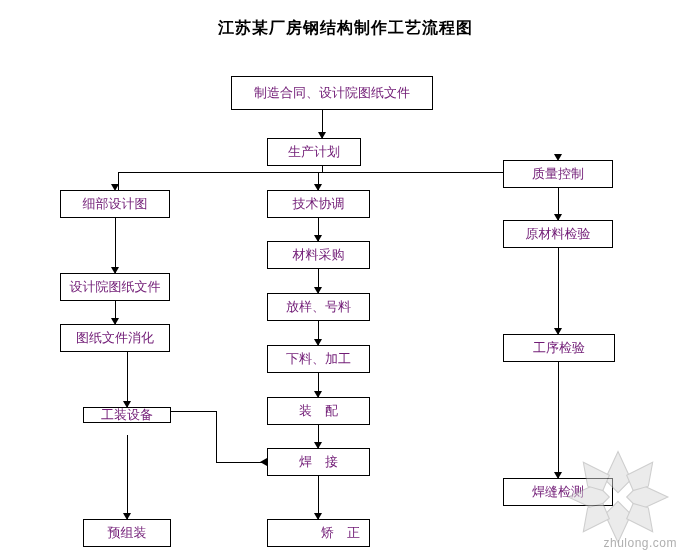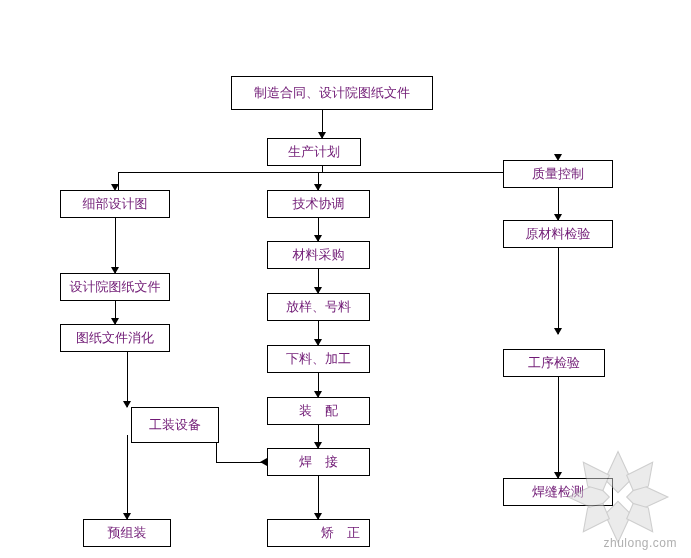--- a/index.html
+++ b/index.html
@@ -79,20 +79,21 @@
     color: #b0b0b0;
     z-index: 6;
     letter-spacing: 0.5px;
   }
 </style>
 </head>
 <body>
 
 <div id="page">
 
+  <div id="title">江苏某厂房钢结构制作工艺流程图</div>
 
   <div id="connectors">
       <div class="line" style="left: 322px; top: 110px; width: 1px; height: 28px;"></div>
       <div class="line" style="left: 118px; top: 172px; width: 440px; height: 1px;"></div>
       <div class="line" style="left: 322px; top: 166px; width: 1px; height: 6px;"></div>
       <div class="line" style="left: 118px; top: 172px; width: 1px; height: 18px;"></div>
       <div class="line" style="left: 558px; top: 160px; width: 1px; height: 12px;"></div>
       <div class="line" style="left: 318px; top: 172px; width: 1px; height: 18px;"></div>
       <div class="line" style="left: 318px; top: 218px; width: 1px; height: 23px;"></div>
       <div class="line" style="left: 318px; top: 269px; width: 1px; height: 24px;"></div>
@@ -155,27 +156,27 @@
       </div>
       <div class="node" style="left: 60px; top: 273px; width: 110px; height: 28px;">
         <span>设计院图纸文件</span>
       </div>
       <div class="node" style="left: 267px; top: 293px; width: 103px; height: 28px;">
         <span>放样、号料</span>
       </div>
       <div class="node" style="left: 60px; top: 324px; width: 110px; height: 28px;">
         <span>图纸文件消化</span>
       </div>
-      <div class="node" style="left: 503px; top: 334px; width: 102px; height: 28px; margin-top: 15px;">
+      <div class="node" style="left: 503px; top: 334px; width: 112px; height: 28px;">
         <span>工序检验</span>
       </div>
       <div class="node" style="left: 267px; top: 345px; width: 103px; height: 28px;">
         <span>下料、加工</span>
       </div>
-      <div class="node" style="left: 83px; top: 407px; width: 88px; height: 36px; margin-left: 48px;">
+      <div class="node" style="left: 83px; top: 407px; width: 88px; height: 16px;">
         <span>工装设备</span>
       </div>
       <div class="node" style="left: 267px; top: 397px; width: 103px; height: 28px;">
         <span>装　配</span>
       </div>
       <div class="node" style="left: 267px; top: 448px; width: 103px; height: 28px;">
         <span>焊　接</span>
       </div>
       <div class="node" style="left: 503px; top: 478px; width: 110px; height: 28px;">
         <span>焊缝检测</span>

